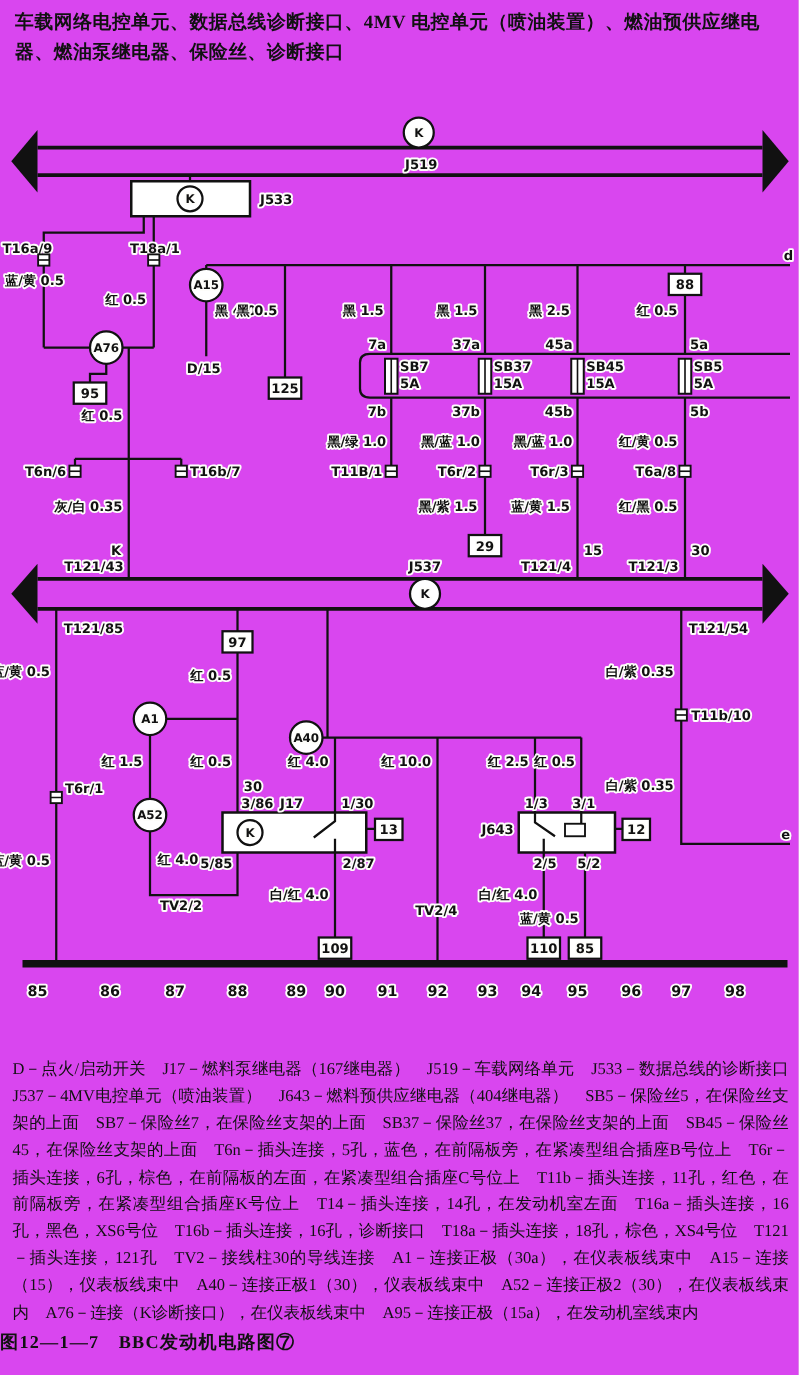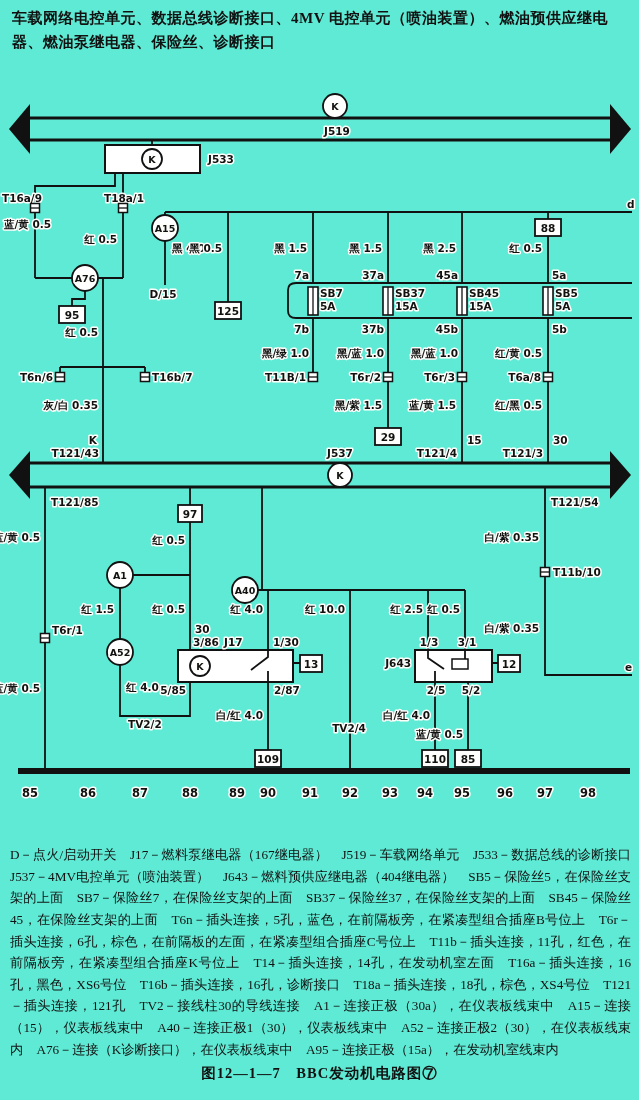--- a/index.html
+++ b/index.html
@@ -1,22 +1,22 @@
 <!DOCTYPE html>
 <html><head>
 <meta charset="utf-8">
 <style>
   html,body{margin:0;padding:0;background:#e8e8e4;}
-  .page{width:639px;height:1100px;position:relative;background:#5eead4;color:#111;
+  .page{width:639px;height:1100px;position:relative;background:#d946ef;color:#111;
         font-family:"Liberation Serif",serif;overflow:hidden;margin:0 auto;}
   .hdr{position:absolute;top:6px;left:12px;right:8px;font-size:15px;font-weight:bold;
        line-height:1.6;letter-spacing:.5px;}
   .leg{position:absolute;top:844px;left:10px;right:8px;font-size:13.2px;line-height:1.64;
        text-align:justify;}
-  .cap{position:absolute;top:1064px;left:0;width:100%;text-align:center;font-size:14.5px;
+  .cap{position:absolute;top:1064px;left:0;width:100%;font-size:14.5px;
        font-weight:bold;letter-spacing:1px;}
   svg{position:absolute;top:0;left:0;}
   .dl{font:bold 10.5px "DejaVu Sans","Liberation Sans",sans-serif;fill:#111;
       paint-order:stroke;stroke:#fdfdfa;stroke-width:3px;stroke-linejoin:round;}
   .dl.sm{font-size:9.5px;}
   .dl.big{font-size:11.5px;}
   .w2{stroke:#111;stroke-width:1.8;fill:none;}
   .w3{stroke:#111;stroke-width:3;fill:none;}
   .arr{fill:#111;stroke:none;}
   .bx{fill:#fff;stroke:#111;stroke-width:1.8;}

